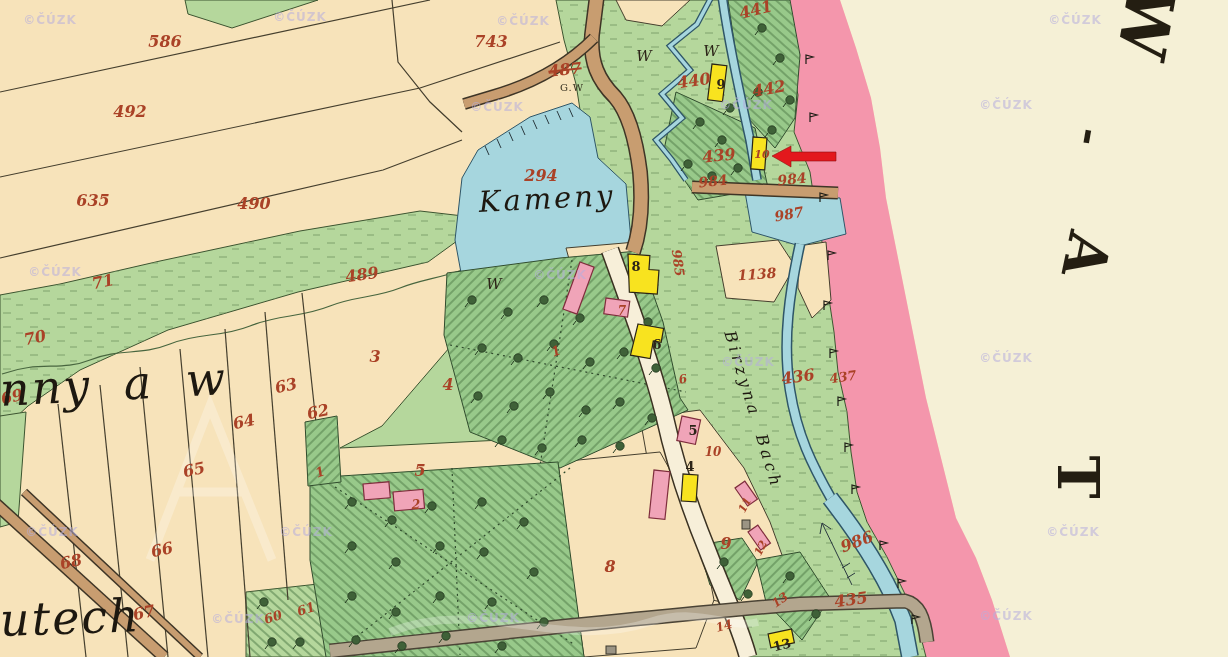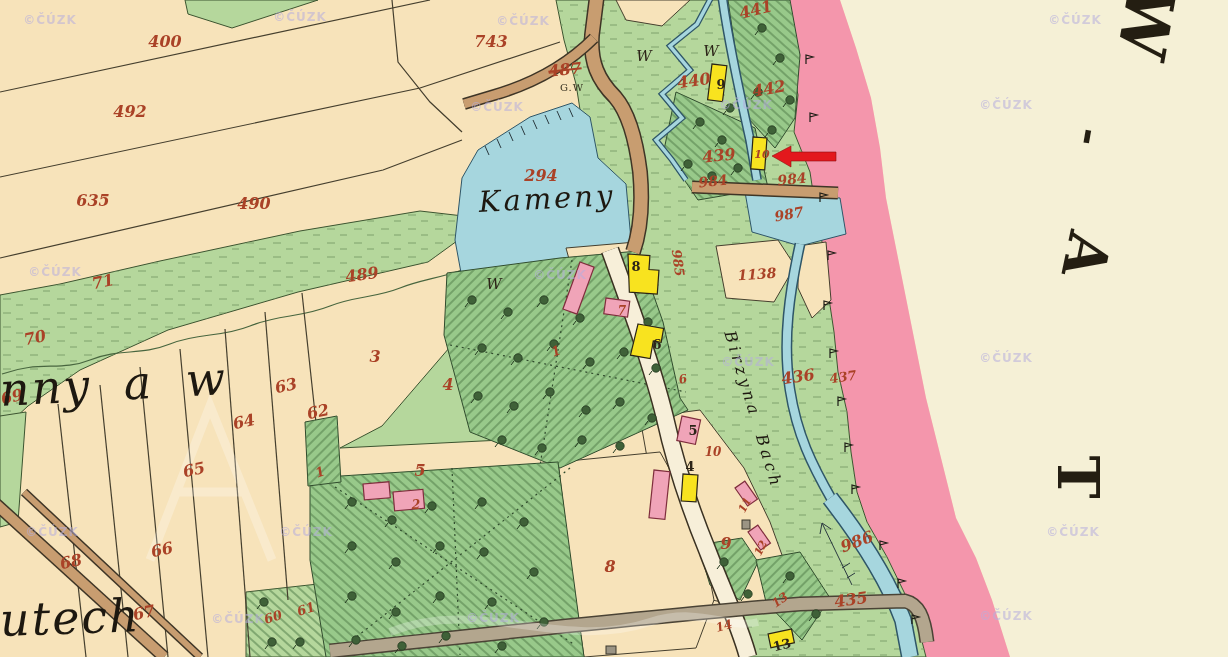--- a/index.html
+++ b/index.html
@@ -286,21 +286,21 @@
       <path class="ghost" stroke-width="9" d="M150,560 L210,406 L272,560 M178,492 L244,492"></path>
       <path class="ghost" stroke-width="8" d="M390,632 C480,596 560,652 650,622 C700,606 730,630 758,622"></path>
     </g>
 
     <g>
       <polygon class="arrow" points="772,156 791,146 791,152 836,152 836,161 791,161 791,167"></polygon>
     </g>
   </svg>
 
   <div id="labels">
-      <span class="lbl red" style="left: 165px; top: 42px; transform: translate(-50%, -50%) rotate(0deg);">400</span>
+      <span class="lbl red" style="left: 165px; top: 42px; transform: translate(-50%, -50%) rotate(0deg);">586</span>
       <span class="lbl red" style="left: 130px; top: 112px; transform: translate(-50%, -50%) rotate(0deg);">492</span>
       <span class="lbl red" style="left: 93px; top: 201px; transform: translate(-50%, -50%) rotate(0deg);">635</span>
       <span class="lbl red" style="left: 254px; top: 204px; transform: translate(-50%, -50%) rotate(0deg);">490</span>
       <span class="lbl red" style="left: 362px; top: 275px; transform: translate(-50%, -50%) rotate(-8deg);">489</span>
       <span class="lbl red" style="left: 103px; top: 282px; transform: translate(-50%, -50%) rotate(-12deg);">71</span>
       <span class="lbl red" style="left: 35px; top: 338px; transform: translate(-50%, -50%) rotate(-12deg);">70</span>
       <span class="lbl red" style="left: 12px; top: 397px; transform: translate(-50%, -50%) rotate(-12deg);">69</span>
       <span class="lbl red" style="left: 491px; top: 42px; transform: translate(-50%, -50%) rotate(0deg);">743</span>
       <span class="lbl red strike" style="left: 565px; top: 70px; transform: translate(-50%, -50%) rotate(-6deg);">487</span>
       <span class="lbl red" style="left: 541px; top: 176px; transform: translate(-50%, -50%) rotate(0deg);">294</span>

